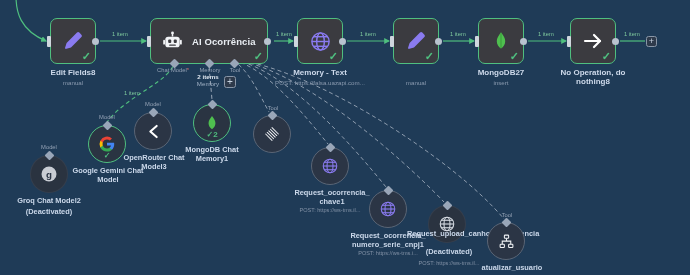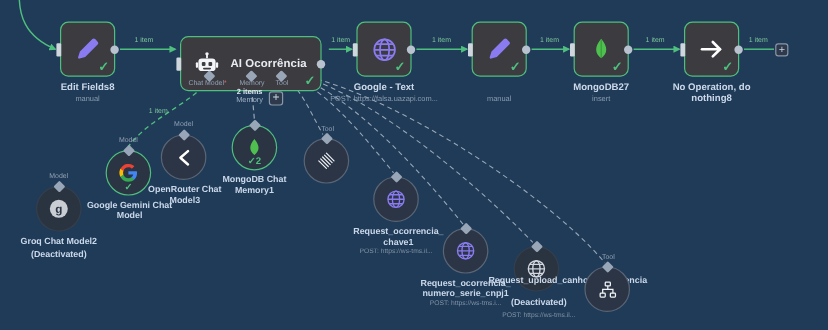--- a/index.html
+++ b/index.html
@@ -156,21 +156,21 @@
       <svg width="24" height="24" viewBox="0 0 24 24">
           <path d="M4 19l1.6-5L16 3.6a1.6 1.6 0 0 1 2.3 0l2.1 2.1a1.6 1.6 0 0 1 0 2.3L10 18.4 4.6 20z" fill="#8a7bf0"></path>
         </svg>
     </span>
     <span class="check">✓</span>
     <span class="port out"></span>
   </div>
   <div class="nlabel" style="left:28px; top:68px; width:90px;">Edit Fields8</div>
   <div class="nsub" style="left:28px; top:79px; width:90px;">manual</div>
 
-  <div class="node wide" style="left:150px; top:30px;align-items:center;">
+  <div class="node wide" style="left:150px; top:18px;align-items:center;">
     <span class="port in"></span>
     <span class="ico">
       <svg width="23" height="23" viewBox="0 0 24 24">
         <rect x="4.5" y="7" width="15" height="11" rx="3" fill="#f2f4f7"></rect>
         <rect x="7.5" y="10" width="3.2" height="3.6" rx="1" fill="#3b3b40"></rect>
         <rect x="13.3" y="10" width="3.2" height="3.6" rx="1" fill="#3b3b40"></rect>
         <rect x="8.5" y="15" width="7" height="1.5" rx="0.7" fill="#3b3b40"></rect>
         <rect x="11.2" y="3.4" width="1.6" height="3.4" fill="#f2f4f7"></rect>
         <circle cx="12" cy="3" r="1.5" fill="#f2f4f7"></circle>
         <rect x="2.3" y="10.2" width="1.9" height="5" rx="0.9" fill="#f2f4f7"></rect>
@@ -203,21 +203,21 @@
         <circle cx="12" cy="12" r="9"></circle>
           <ellipse cx="12" cy="12" rx="4" ry="9"></ellipse>
         <line x1="3" y1="12" x2="21" y2="12"></line>
           <line x1="4.6" y1="7" x2="19.4" y2="7"></line>
           <line x1="4.6" y1="17" x2="19.4" y2="17"></line>
       </svg>
     </span>
     <span class="check">✓</span>
     <span class="port out"></span>
   </div>
-  <div class="nlabel" style="left:272px; top:68px; width:96px;">Google - Text</div>
+  <div class="nlabel" style="left:272px; top:68px; width:96px;">Memory - Text</div>
   <div class="nsub" style="left:262px; top:79px; width:116px;">POST: https://falsa.uazapi.com...</div>
 
   <div class="node" style="left:393px; top:18px;">
     <span class="port in"></span>
     <span class="ico">
       <svg width="24" height="24" viewBox="0 0 24 24">
           <path d="M4 19l1.6-5L16 3.6a1.6 1.6 0 0 1 2.3 0l2.1 2.1a1.6 1.6 0 0 1 0 2.3L10 18.4 4.6 20z" fill="#8a7bf0"></path>
         </svg>
     </span>
     <span class="check">✓</span>
@@ -371,20 +371,21 @@
     <span class="cico">
       <svg width="17" height="17" viewBox="0 0 24 24" fill="none" stroke="#f0f2f5" stroke-width="1.5">
         <rect x="9" y="3" width="6" height="4.5" rx="1"></rect>
         <rect x="3" y="16" width="6" height="4.5" rx="1"></rect>
         <rect x="15" y="16" width="6" height="4.5" rx="1"></rect>
         <path d="M12 7.5v4M6 16v-4.5h12V16"></path>
       </svg>
     </span>
   </div>
   <div class="epcap" style="left:482px; top:212px; width:50px;">Tool</div>
+  <div class="clabel" style="left:462px; top:264px; width:100px;">atualizar_usuario</div>
 
   <div class="itemlbl" style="left:112px; top:31px;">1 item</div>
   <div class="itemlbl" style="left:276px; top:31px;">1 item</div>
   <div class="itemlbl" style="left:360px; top:31px;">1 item</div>
   <div class="itemlbl" style="left:450px; top:31px;">1 item</div>
   <div class="itemlbl" style="left:538px; top:31px;">1 item</div>
   <div class="itemlbl" style="left:624px; top:31px;">1 item</div>
   <div class="itemlbl" style="left:124px; top:90px;">1 item</div>
 
 </div>

